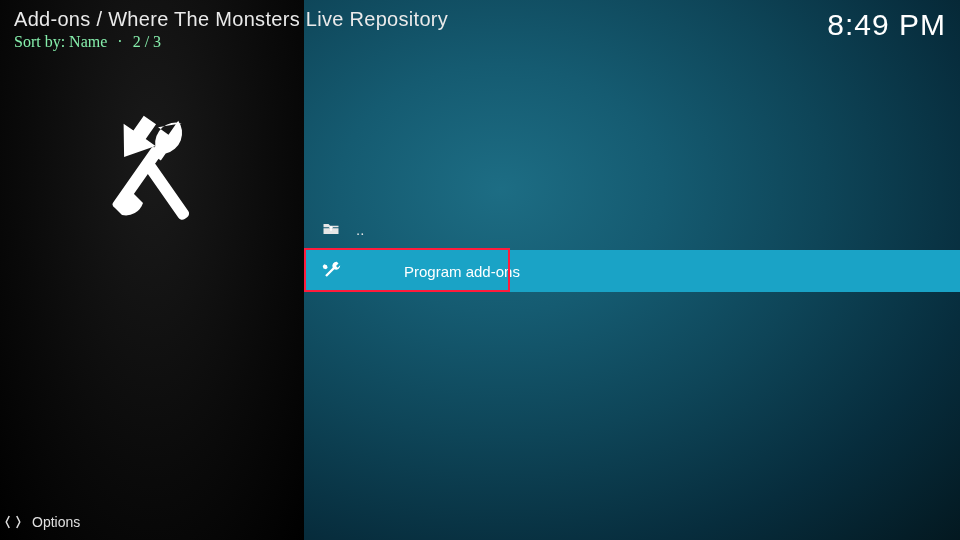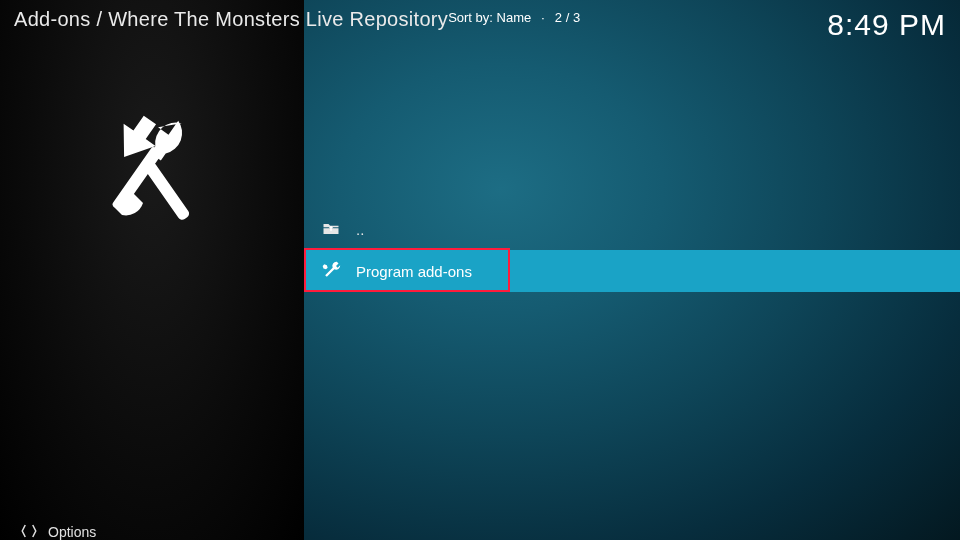--- a/index.html
+++ b/index.html
@@ -29,23 +29,23 @@
       position: absolute;
       top: 8px;
       left: 14px;
       right: 14px;
       display: flex;
       justify-content: space-between;
       align-items: flex-start;
       z-index: 5;
     }
 
-    .header-left { display: flex; flex-direction: row; }
+    .header-left { display: flex; flex-direction: column; }
     .breadcrumb { font-size: 20px; font-weight: 300; color: #eaeaea; letter-spacing: 0.3px; }
-    .sort-row { font-size: 13px; color: #ffffff; margin-top: 2px; }
+    .sort-row { font-size: 16px; color: #86efac; margin-top: 2px; font-family: Liberation Serif, serif; }
     .sort-row .sep { margin: 0 6px; }
     .clock { font-size: 30px; font-weight: 300; color: #fff; letter-spacing: 1px; }
 
     .sidebar-icon { margin-top: 98px; }
     .sidebar-icon svg { width: 150px; height: 150px; }
 
     .list {
       position: absolute;
       left: 0;
       right: 0;
@@ -58,20 +58,21 @@
       height: 42px;
       padding-left: 16px;
       color: #e6e6e6;
       font-size: 15px;
       position: relative;
     }
 
     .list-item.selected {
       background: #1aa3c6;
       color: #fff;
+      gap: 48px;
     }
 
     .highlight-box {
       position: absolute;
       left: 0;
       top: -2px;
       width: 206px;
       height: 44px;
       border: 2px solid #ff1c3c;
       pointer-events: none;
@@ -89,22 +90,22 @@
     .li-icon svg { width: 20px; height: 20px; fill: #e6e6e6; }
     .list-item.selected .li-icon svg { fill: #fff; }
 
     .footer {
       position: absolute;
       left: 0;
       bottom: 0;
       width: 304px;
       height: 36px;
       display: flex;
-      align-items: flex-end;
-      padding-left: 20px;
+      align-items: center;
+      padding-left: 4px;
       color: #e0e0e0;
       font-size: 14px;
       z-index: 5;
     }
     .footer .f-icon { margin-right: 10px; display:flex; align-items:center; }
     .footer .f-icon svg { width: 18px; height: 18px; fill: #e0e0e0; }
   </style>
 </head>
 <body>
 

